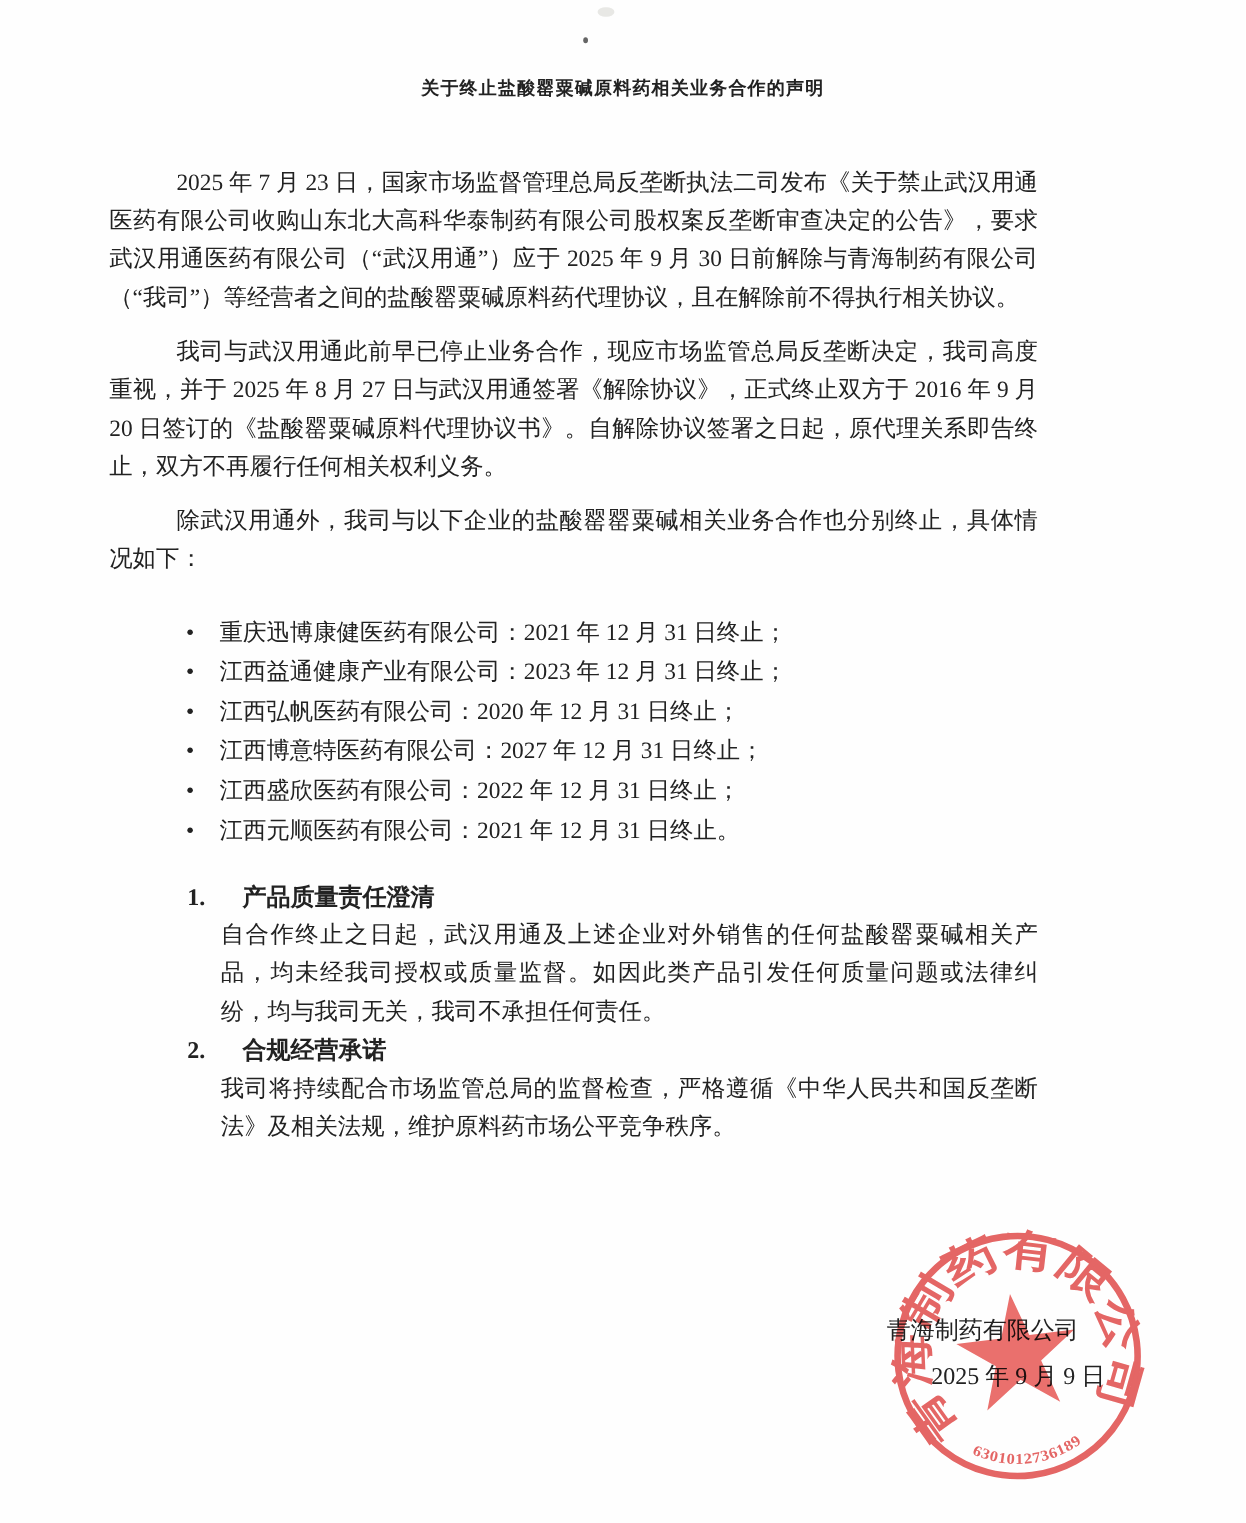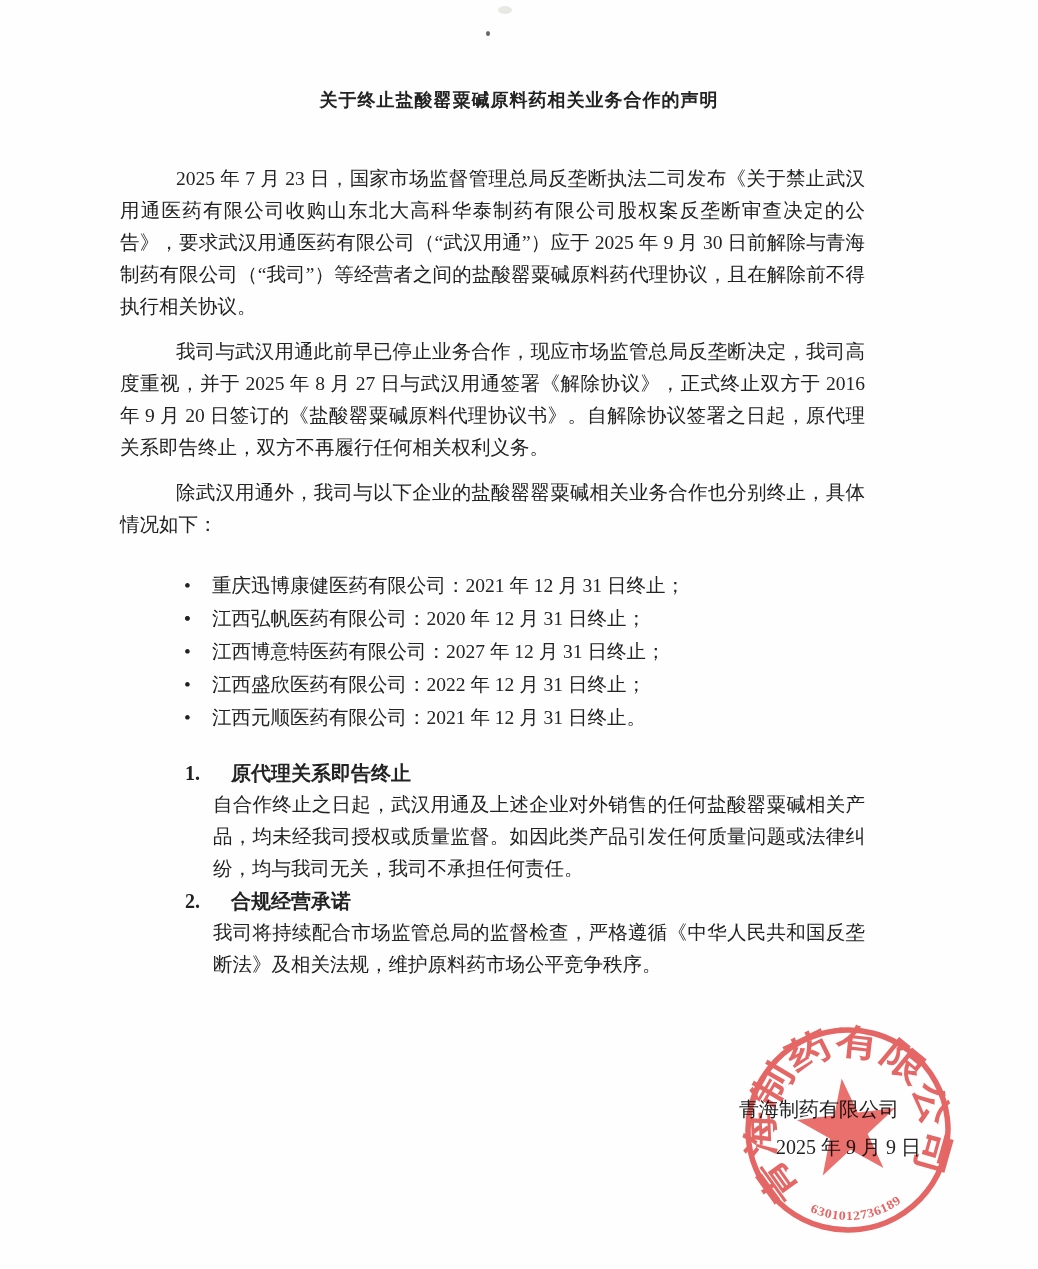--- a/index.html
+++ b/index.html
@@ -30,29 +30,29 @@
     position: absolute;
     left: 498px;
     top: 6px;
     width: 14px;
     height: 8px;
     border-radius: 50%;
     background: #d8d8d4;
     opacity: 0.6;
   }
   .doc-title {
-    padding-top: 84px;
+    padding-top: 58px;
     text-align: center;
-    font-size: 18px;
+    font-size: 15px;
     font-weight: bold;
     letter-spacing: 1px;
     line-height: 32px;
   }
   .content {
-    margin-left: 120px;
+    margin-left: 91px;
     margin-right: 173px;
     font-size: 19.5px;
     line-height: 32px;
     text-align: justify;
   }
   .para {
     margin: 0 0 13px 0;
     text-indent: 56px;
   }
   .para.first {
@@ -130,31 +130,31 @@
   <div class="doc-title">关于终止盐酸罂粟碱原料药相关业务合作的声明</div>
 
   <div class="content">
 
     <p class="para first">2025 年 7 月 23 日，国家市场监督管理总局反垄断执法二司发布《关于禁止武汉用通医药有限公司收购山东北大高科华泰制药有限公司股权案反垄断审查决定的公告》，要求武汉用通医药有限公司（“武汉用通”）应于 2025 年 9 月 30 日前解除与青海制药有限公司（“我司”）等经营者之间的盐酸罂粟碱原料药代理协议，且在解除前不得执行相关协议。</p>
     <p class="para">我司与武汉用通此前早已停止业务合作，现应市场监管总局反垄断决定，我司高度重视，并于 2025 年 8 月 27 日与武汉用通签署《解除协议》，正式终止双方于 2016 年 9 月 20 日签订的《盐酸罂粟碱原料代理协议书》。自解除协议签署之日起，原代理关系即告终止，双方不再履行任何相关权利义务。</p>
     <p class="para">除武汉用通外，我司与以下企业的盐酸罂罂粟碱相关业务合作也分别终止，具体情况如下：</p>
 
     <ul class="bullet-list">
       <li><span class="dot">•</span><span>重庆迅博康健医药有限公司：2021 年 12 月 31 日终止；</span></li>
-      <li><span class="dot">•</span></li>
+      <li><span class="dot">•</span><span>江西益通健康产业有限公司：2023 年 12 月 31 日终止；</span></li>
       <li><span class="dot">•</span><span>江西弘帆医药有限公司：2020 年 12 月 31 日终止；</span></li>
       <li><span class="dot">•</span><span>江西博意特医药有限公司：2027 年 12 月 31 日终止；</span></li>
       <li><span class="dot">•</span><span>江西盛欣医药有限公司：2022 年 12 月 31 日终止；</span></li>
       <li><span class="dot">•</span><span>江西元顺医药有限公司：2021 年 12 月 31 日终止。</span></li>
     </ul>
 
 
     <div class="item-heading">
       <span class="item-num">1.</span>
-      <span>原代理关系即告终止</span>
+      <span>产品质量责任澄清</span>
     </div>
     <div class="item-body">自合作终止之日起，武汉用通及上述企业对外销售的任何盐酸罂粟碱相关产品，均未经我司授权或质量监督。如因此类产品引发任何质量问题或法律纠纷，均与我司无关，我司不承担任何责任。</div>
 
     <div class="item-heading" style="margin-top:0;">
       <span class="item-num">2.</span>
       <span>合规经营承诺</span>
     </div>
     <div class="item-body">我司将持续配合市场监管总局的监督检查，严格遵循《中华人民共和国反垄断法》及相关法规，维护原料药市场公平竞争秩序。</div>
 
   </div>

